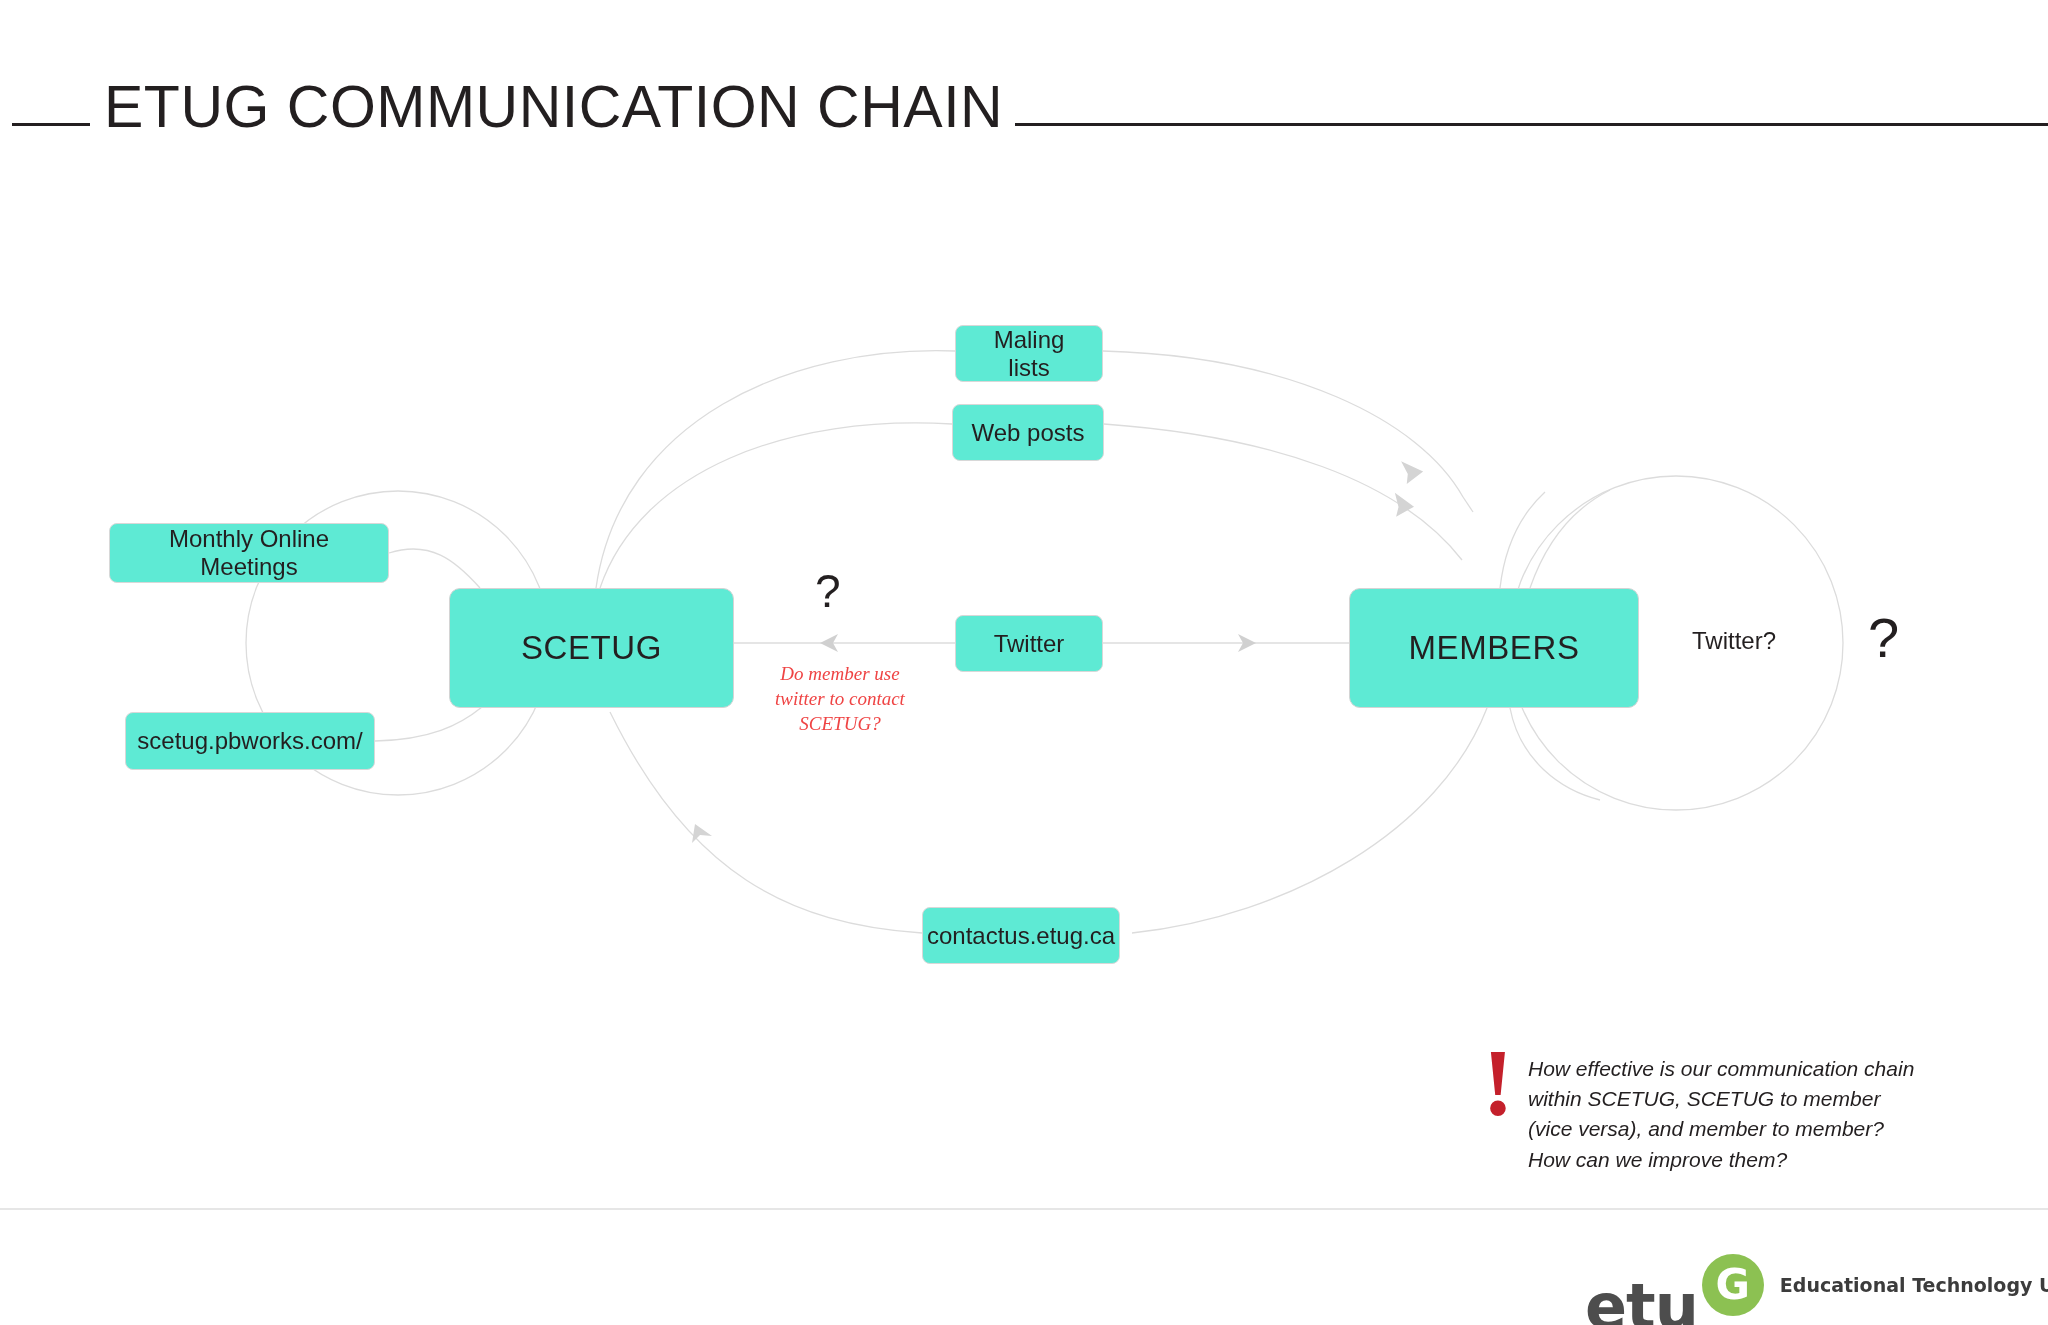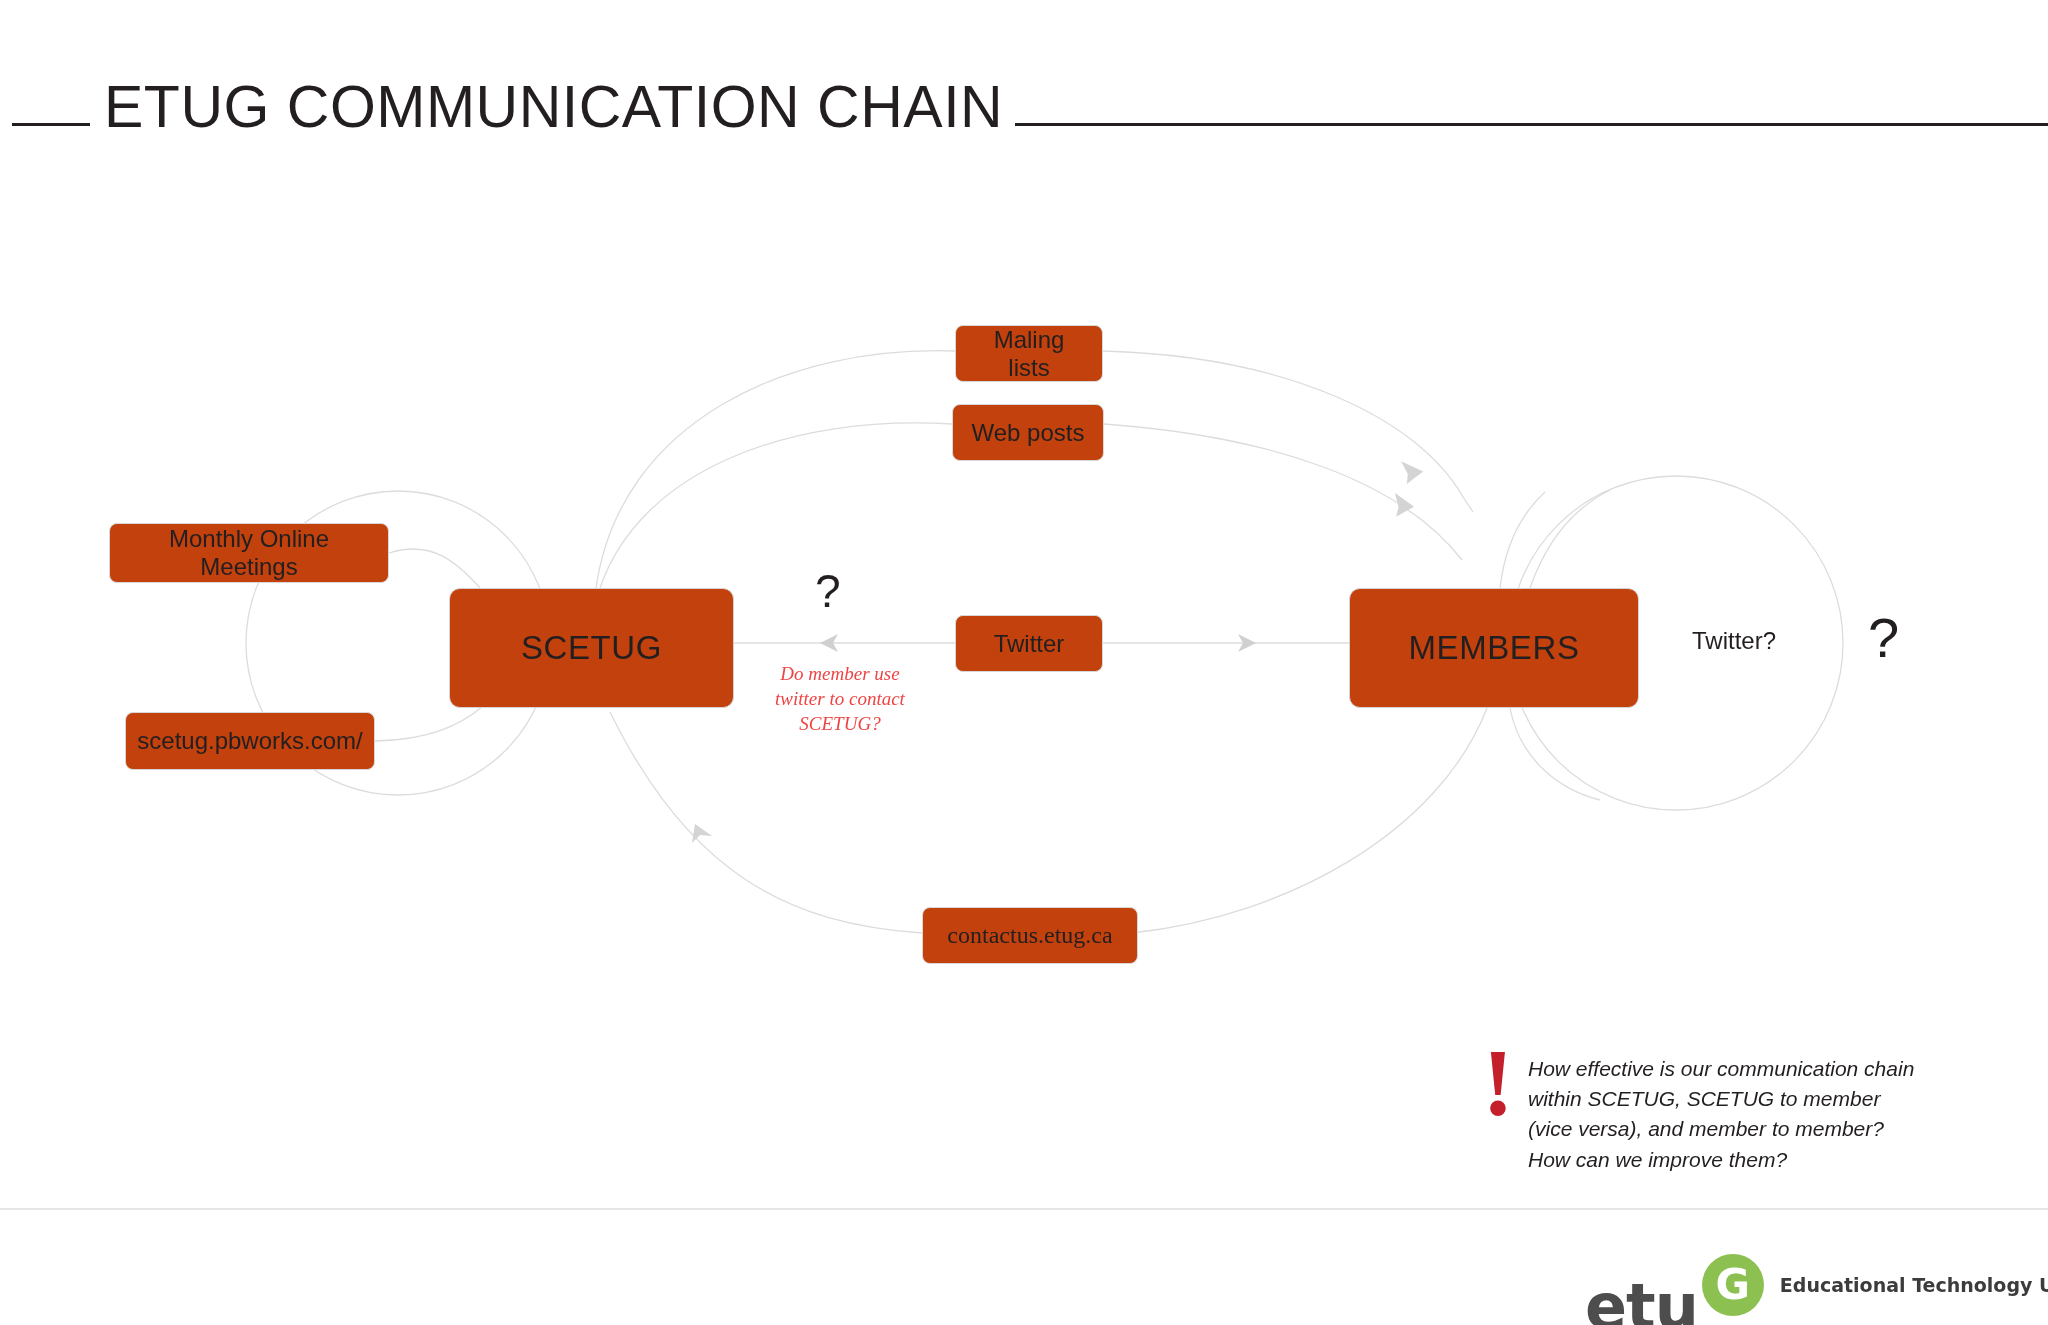--- a/index.html
+++ b/index.html
@@ -62,21 +62,21 @@
     left: 0;
     top: 0;
     width: 2048px;
     height: 1325px;
   }
 
   
   .node {
     position: absolute;
     box-sizing: border-box;
-    background: #c2410c;
+    background: #5eead4;
     border: 1.3px solid #d8d8d8;
     border-radius: 9px;
     display: flex;
     align-items: center;
     justify-content: center;
     text-align: center;
     color: #231f20;
     z-index: 5;
   }
   .node.small {
@@ -90,21 +90,21 @@
     border-radius: 11px;
     border-color: #d4d4d4;
   }
 
   #node-scetug   { left: 449px; top: 588px; width: 285px; height: 120px; }
   #node-members  { left: 1349px; top: 588px; width: 290px; height: 120px; }
 
   #node-mailing  { left: 955px; top: 325px; width: 148px; height: 57px; }
   #node-webposts { left: 952px; top: 404px; width: 152px; height: 57px; }
   #node-twitter  { left: 955px; top: 615px; width: 148px; height: 57px; }
-  #node-contact  { left: 922px; top: 907px; width: 216px; height: 57px; font-family: Liberation Serif, serif; }
+  #node-contact  { left: 922px; top: 907px; width: 198px; height: 57px; }
   #node-meetings { left: 109px; top: 523px; width: 280px; height: 60px; }
   #node-pbworks  { left: 125px; top: 712px; width: 250px; height: 58px; }
 
   
   .free-text {
     position: absolute;
     color: #231f20;
     z-index: 6;
   }
   #qmark-center {

